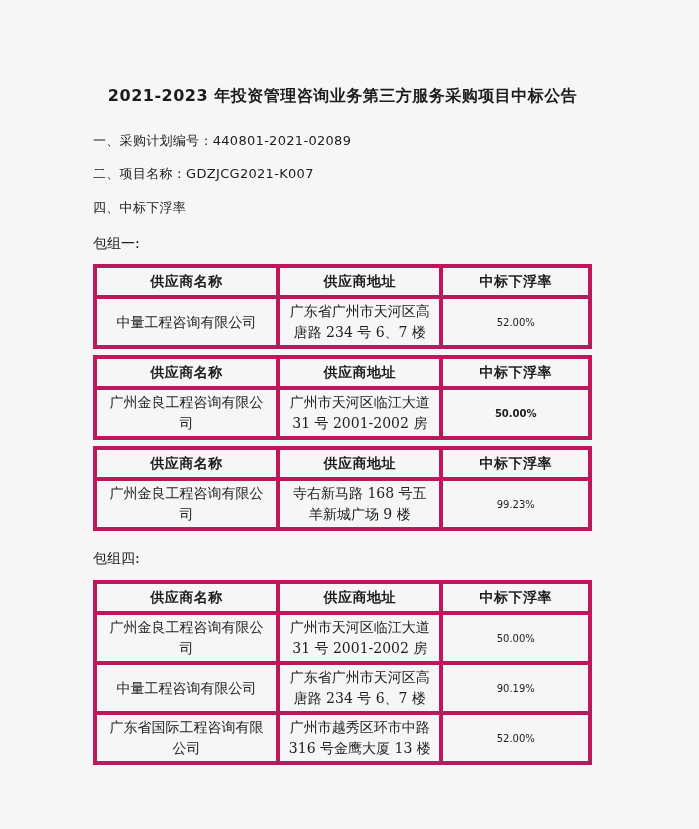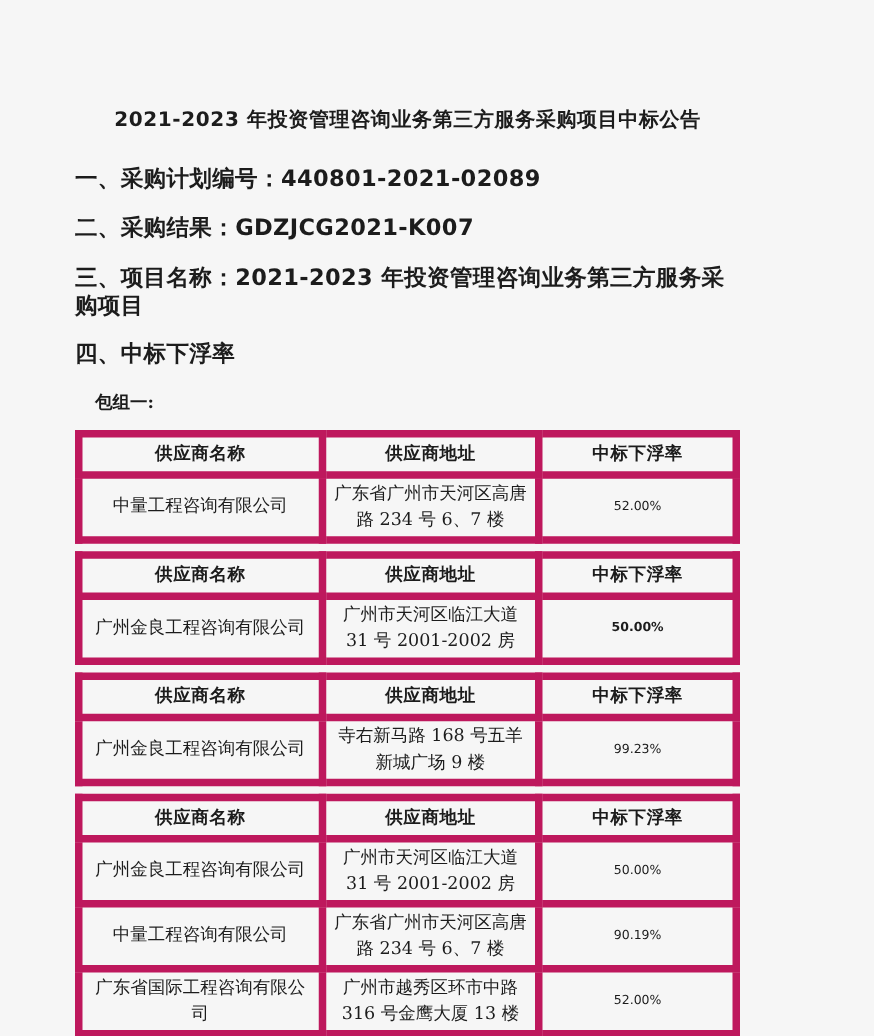--- a/index.html
+++ b/index.html
@@ -11,58 +11,58 @@
     height: 829px;
     background: #f6f6f6;
     color: #1c1c1c;
     font-family: "DejaVu Serif", "Liberation Serif", serif;
     overflow: hidden;
   }
   .page {
     box-sizing: border-box;
     width: 699px;
     height: 829px;
-    padding: 86px 107px 20px 60px;
+    padding: 86px 107px 20px 93px;
   }
   .doc-title {
     margin: 0 0 26px 0;
     font-family: "DejaVu Sans", "Liberation Sans", sans-serif;
     font-size: 16px;
     font-weight: bold;
     text-align: center;
     letter-spacing: 0.5px;
     line-height: 1.3;
   }
   .heading {
     margin: 0 0 18px 0;
     font-family: "DejaVu Sans", "Liberation Sans", sans-serif;
-    font-size: 18px;
-    font-weight: bold;
+    font-size: 13px;
+    font-weight: normal;
     line-height: 1.2;
     letter-spacing: 0.3px;
   }
   .group-label {
-    margin: 19px 0 13px 16px;
+    margin: 19px 0 13px 0;
     font-size: 14px;
-    font-weight: bold;
+    font-weight: normal;
     line-height: 1.2;
   }
   .group-label:first-of-type {
     margin-top: 18px;
   }
   table.result-table {
     width: 100%;
     border-collapse: collapse;
     border: 2px solid #2a2a2a;
     table-layout: fixed;
     margin: 0 0 6px 0;
   }
   table.result-table th,
   table.result-table td {
-    border: 6px solid #be185d;
+    border: 4px solid #be185d;
     text-align: center;
     vertical-align: middle;
     font-size: 14px;
     line-height: 21px;
     padding: 2px 6px;
   }
   table.result-table th {
     font-family: "DejaVu Sans", "Liberation Sans", sans-serif;
     font-weight: bold;
     padding: 3px 4px;
@@ -81,23 +81,22 @@
 </style>
 </head>
 <body>
 
 <div class="page">
 
   <h1 class="doc-title">2021-2023 年投资管理咨询业务第三方服务采购项目中标公告</h1>
 
   <p class="heading"><span>一、采购计划编号：</span><span>440801-2021-02089</span></p>
 
-  <p class="heading"><span>二、采购结果：</span><span>GDZJCG2021-K007</span></p>
+  <p class="heading"><span>二、项目名称：</span><span>GDZJCG2021-K007</span></p>
 
-  <p class="heading"><span>三、项目名称：</span><span>2021-2023 年投资管理咨询业务第三方服务采购项目</span></p>
 
   <p class="heading"><span>四、中标下浮率</span></p>
 
   <p class="group-label">包组一:</p>
   <table class="result-table">
     <colgroup>
         <col class="c-name">
         <col class="c-address">
         <col class="c-rate">
       </colgroup>
@@ -154,20 +153,21 @@
     </thead>
     <tbody>
       <tr>
         <td>广州金良工程咨询有限公司</td>
         <td>寺右新马路 168 号五羊新城广场 9 楼</td>
         <td class="rate-cell">99.23%</td>
       </tr>
     </tbody>
   </table>
 
+  <p class="group-label">包组四:</p>
   <table class="result-table">
     <colgroup>
         <col class="c-name">
         <col class="c-address">
         <col class="c-rate">
       </colgroup>
     <thead>
       <tr>
         <th>供应商名称</th>
         <th>供应商地址</th>

